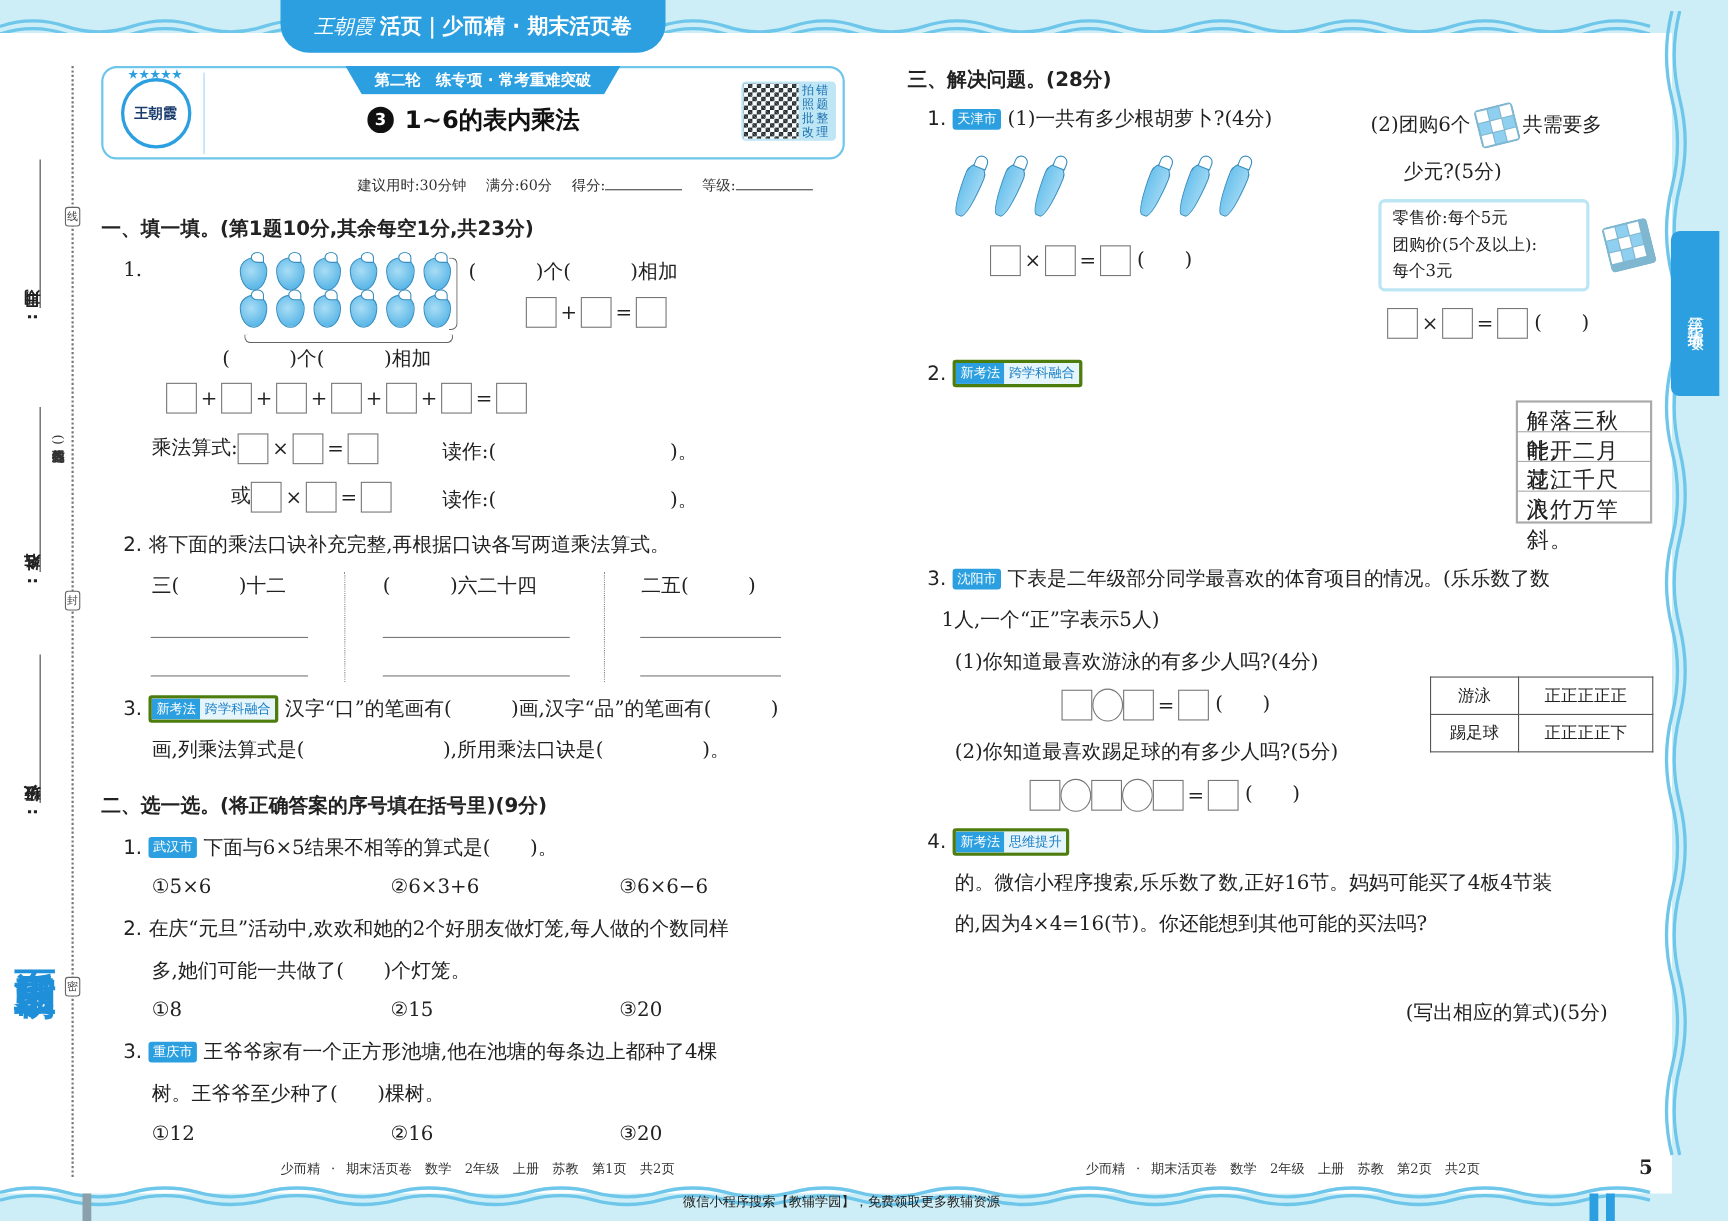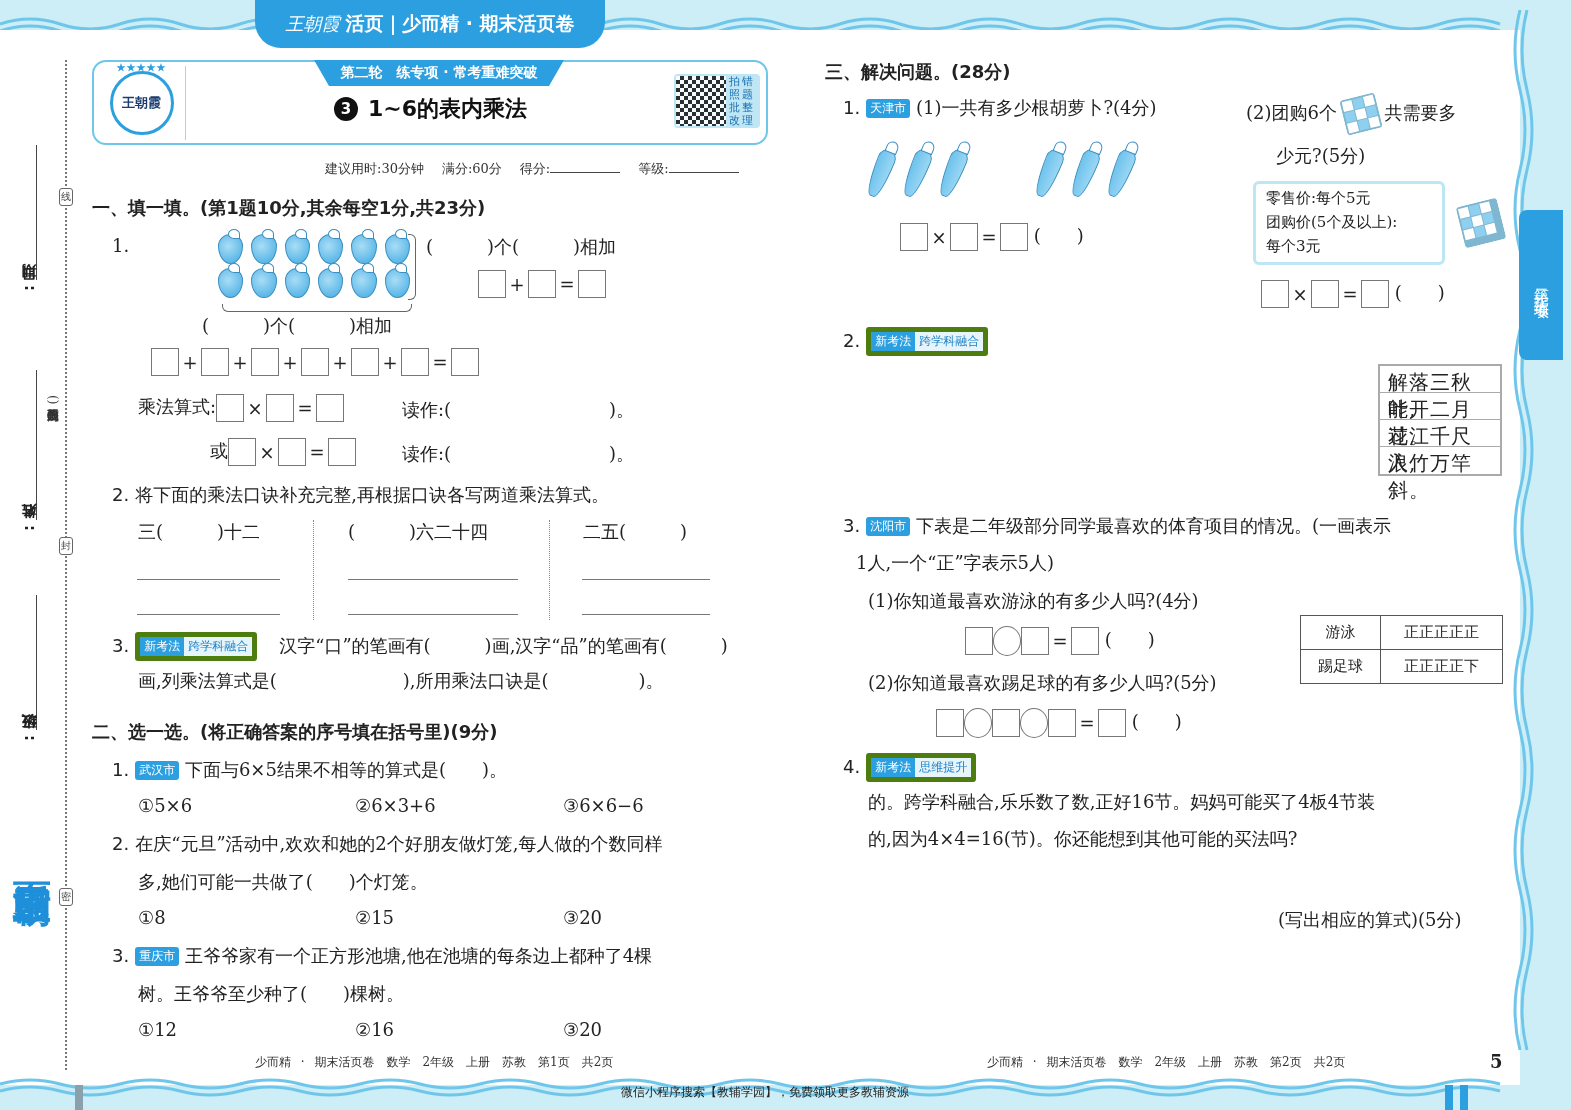--- a/index.html
+++ b/index.html
@@ -104,21 +104,21 @@
     font-size: 38px; font-weight: bold; color: #1e8fd8; letter-spacing: -2px; line-height: 40px;
   }
   
   .t { position: absolute; font-size: 18px; white-space: nowrap; }
   .h { position: absolute; font-family: "DejaVu Sans", sans-serif; font-weight: bold; font-size: 18px; white-space: nowrap; }
   .qn { font-family: "DejaVu Sans", sans-serif; font-size: 18px; margin-right: 6px; }
   .badge {
     display: inline-block; font-family: "DejaVu Sans", sans-serif; font-size: 12px;
     padding: 1px 4px; border-radius: 3px; color: #fff; background: #2b9fe0; vertical-align: 2px;
   }
-  .badge-2 { display: inline-flex; vertical-align: 2px; border: 5px solid #4d7c0f; border-radius: 3px; overflow: hidden; margin-right: 22px; }
+  .badge-2 { display: inline-flex; vertical-align: 2px; border: 3px solid #4d7c0f; border-radius: 3px; overflow: hidden; margin-right: 6px; }
   .badge-2 span { font-family: "DejaVu Sans", sans-serif; font-size: 12px; padding: 1px 4px; }
   .badge-2 .a { background: #2b9fe0; color: #fff; }
   .badge-2 .b { background: #e6f5fc; color: #1a7fc4; }
   .box {
     display: inline-block; width: 28px; height: 28px; border: 1px solid #777; vertical-align: middle; background: #fff;
   }
   .circ {
     display: inline-block; width: 28px; height: 30px; border: 1px solid #777; border-radius: 50%; vertical-align: middle;
   }
   .op { display: inline-block; width: 22px; text-align: center; font-size: 18px; vertical-align: middle; }
@@ -370,21 +370,21 @@
       <span class="a">新考法</span>
       <span class="b">跨学科融合</span>
     </span></div>
 <div class="poem">
   <div>解落三秋叶,</div>
   <div>能开二月花。</div>
   <div>过江千尺浪,</div>
   <div>入竹万竿斜。</div>
 </div>
 
-<div class="t" style="left:843px;top:514px"><span class="qn">3.</span><span class="badge">沈阳市</span> <span>下表是二年级部分同学最喜欢的体育项目的情况。(一画表示</span></div>
+<div class="t" style="left:843px;top:514px"><span class="qn">3.</span><span class="badge">沈阳市</span> <span>下表是二年级部分同学最喜欢的体育项目的情况。(乐乐数了数</span></div>
 <div class="t" style="left:856px;top:551px">1人,一个“正”字表示5人)</div>
 <div class="t" style="left:868px;top:589px">(1)你知道最喜欢游泳的有多少人吗?(4分)</div>
 <div style="position:absolute;left:965px;top:626px;font-size:18px;white-space:nowrap">
   <span class="box"></span><span class="circ"></span><span class="box"></span><span class="op">=</span><span class="box"></span> <span>(　　)</span>
 </div>
 <div class="t" style="left:868px;top:671px">(2)你知道最喜欢踢足球的有多少人吗?(5分)</div>
 <table class="tally">
   <tbody>
       <tr>
         <td>游泳</td>
@@ -397,21 +397,21 @@
 </tbody>
   </table>
 <div style="position:absolute;left:936px;top:708px;font-size:18px;white-space:nowrap">
   <span class="box"></span><span class="circ"></span><span class="box"></span><span class="circ"></span><span class="box"></span><span class="op">=</span><span class="box"></span> <span>(　　)</span>
 </div>
 
 <div class="t" style="left:843px;top:753px"><span class="qn">4.</span><span class="badge-2">
       <span class="a">新考法</span>
       <span class="b">思维提升</span>
     </span></div>
-<div class="t" style="left:868px;top:790px">的。跨学科融合,乐乐数了数,正好16节。妈妈可能买了4板4节装</div>
+<div class="t" style="left:868px;top:790px">的。微信小程序搜索,乐乐数了数,正好16节。妈妈可能买了4板4节装</div>
 <div class="t" style="left:868px;top:827px">的,因为4×4=16(节)。你还能想到其他可能的买法吗?</div>
 <div class="t" style="left:1278px;top:908px">(写出相应的算式)(5分)</div>
 
 <div class="side-tab">第二轮 练专项</div>
 
 <div class="footer" style="left:987px;top:1054px">少而精 · 期末活页卷　数学　2年级　上册　苏教　第2页　共2页</div>
 <div class="page-num">5</div>
 <div class="promo">微信小程序搜索【教辅学园】，免费领取更多教辅资源</div>
 <div class="edge-bar" style="left:75px;background:#8aa0aa"></div>
 <div class="edge-bar" style="left:1445px"></div>

